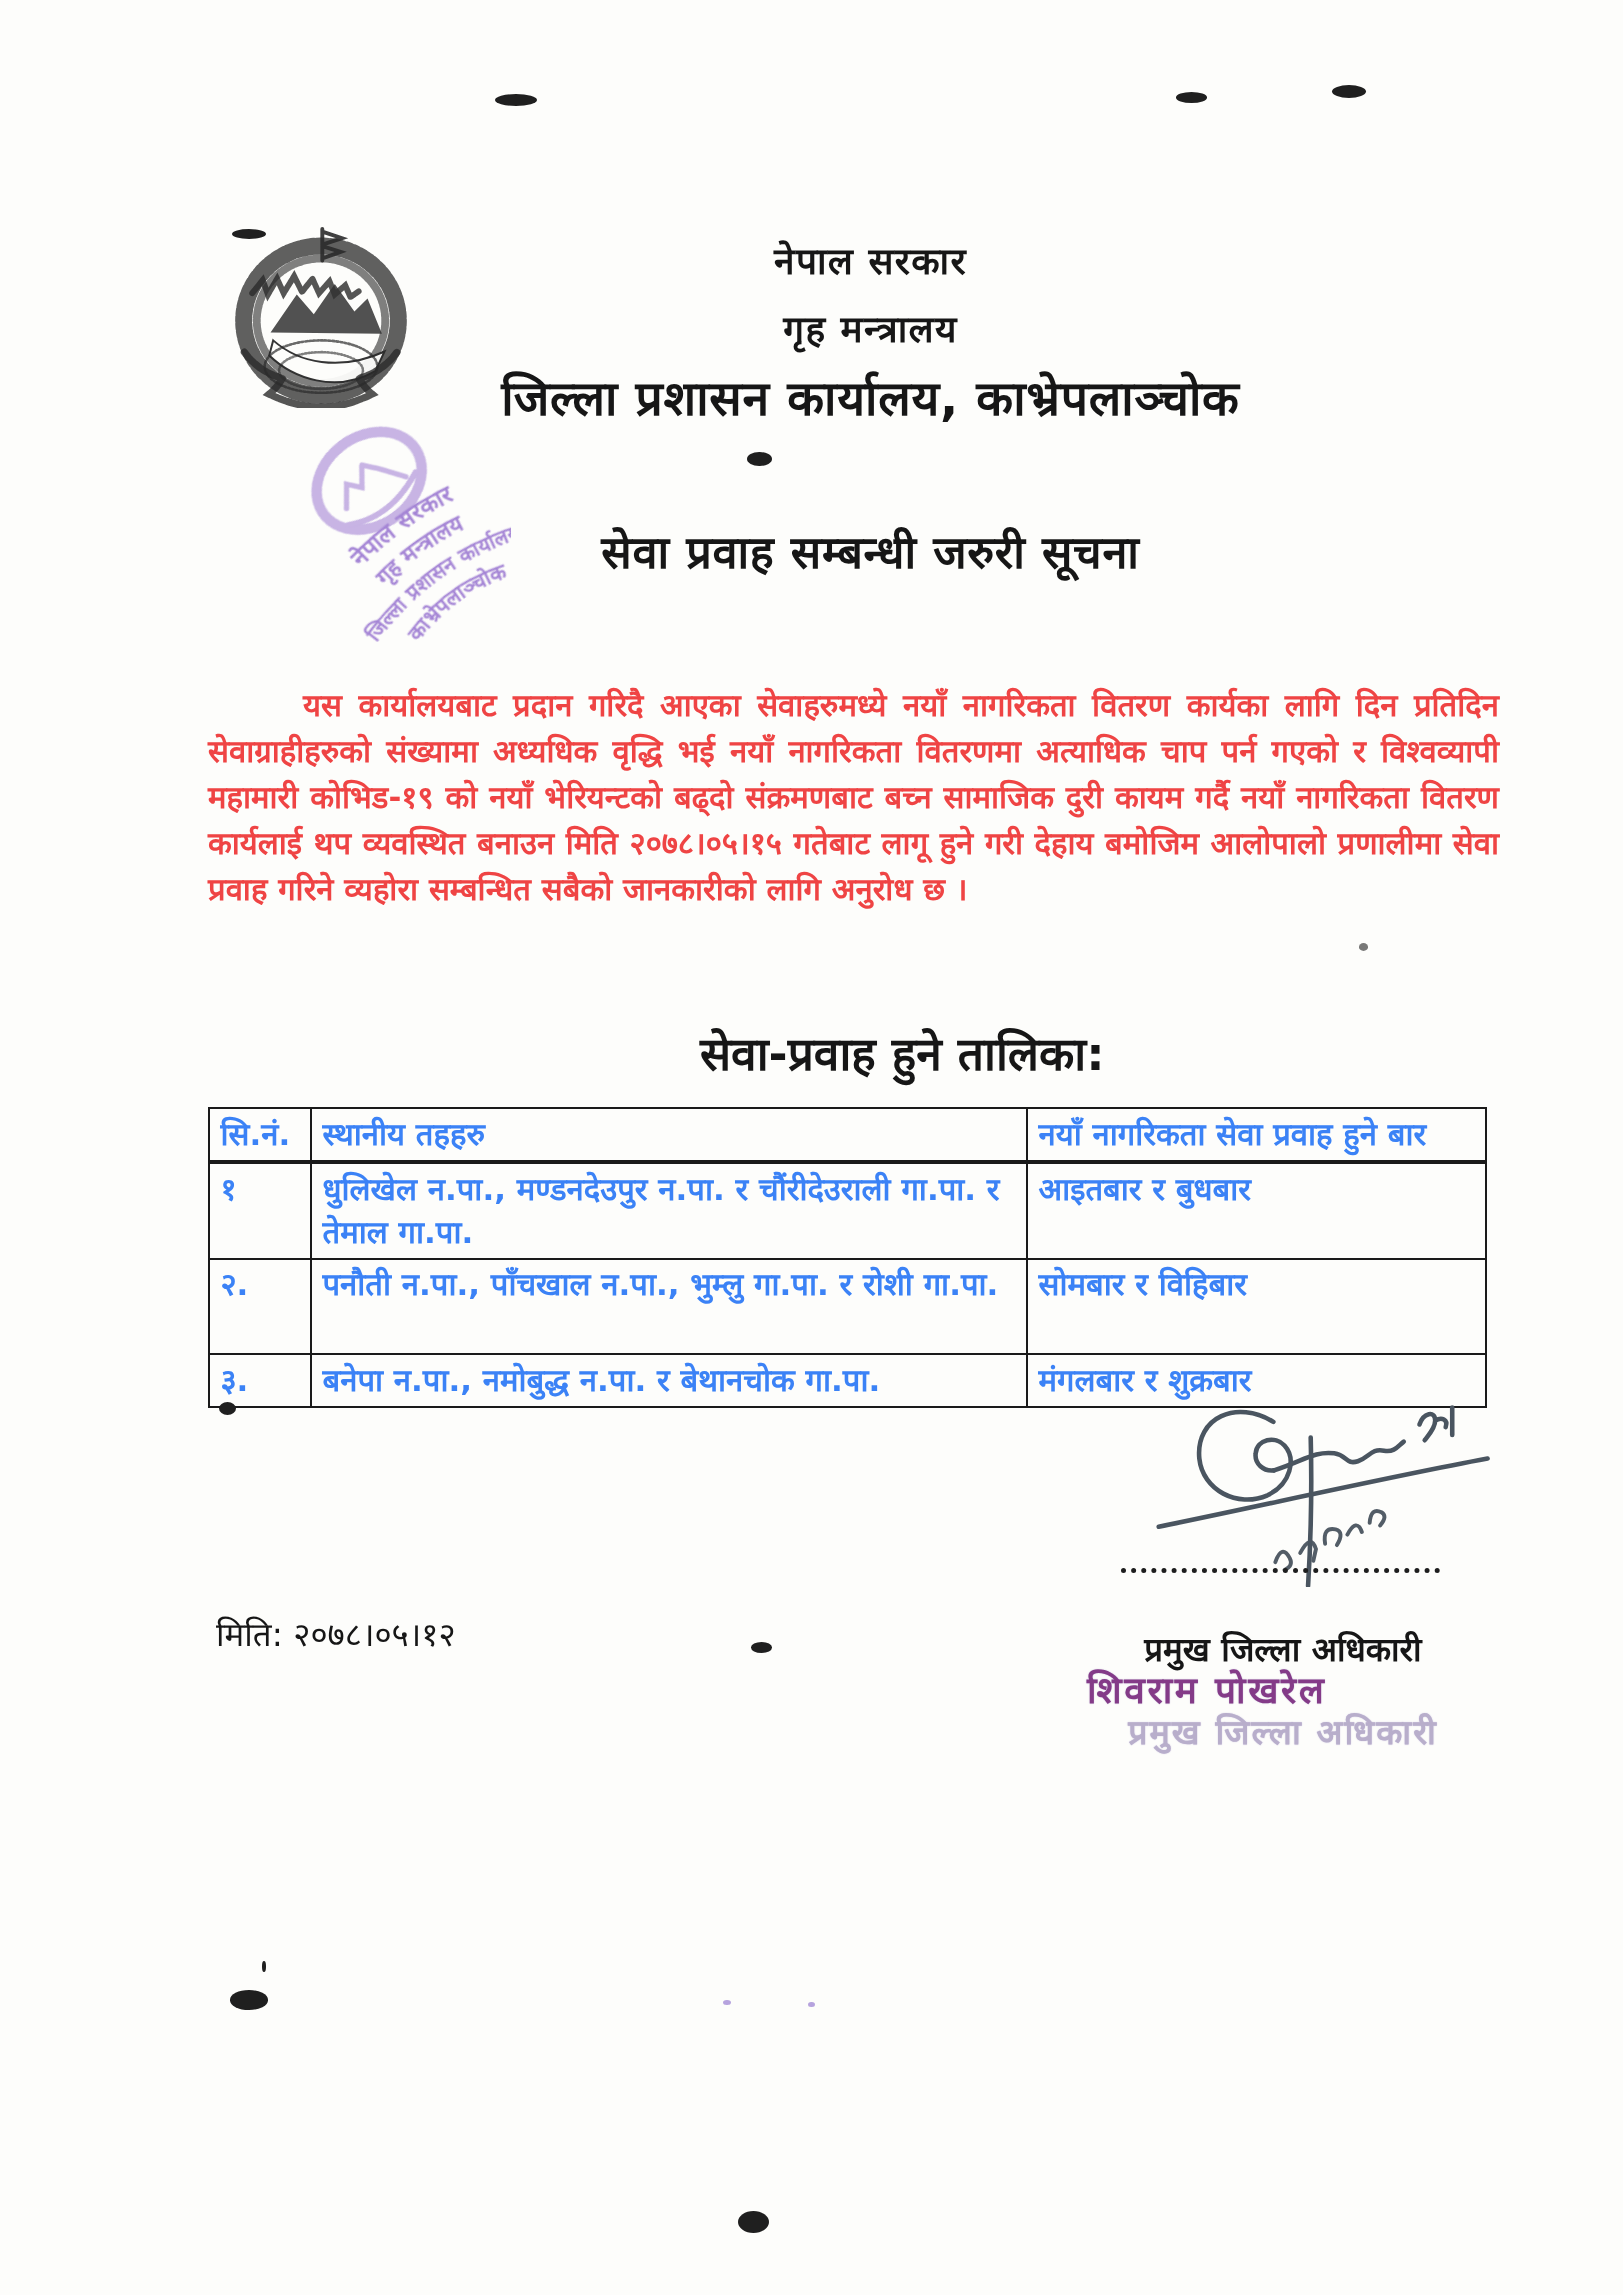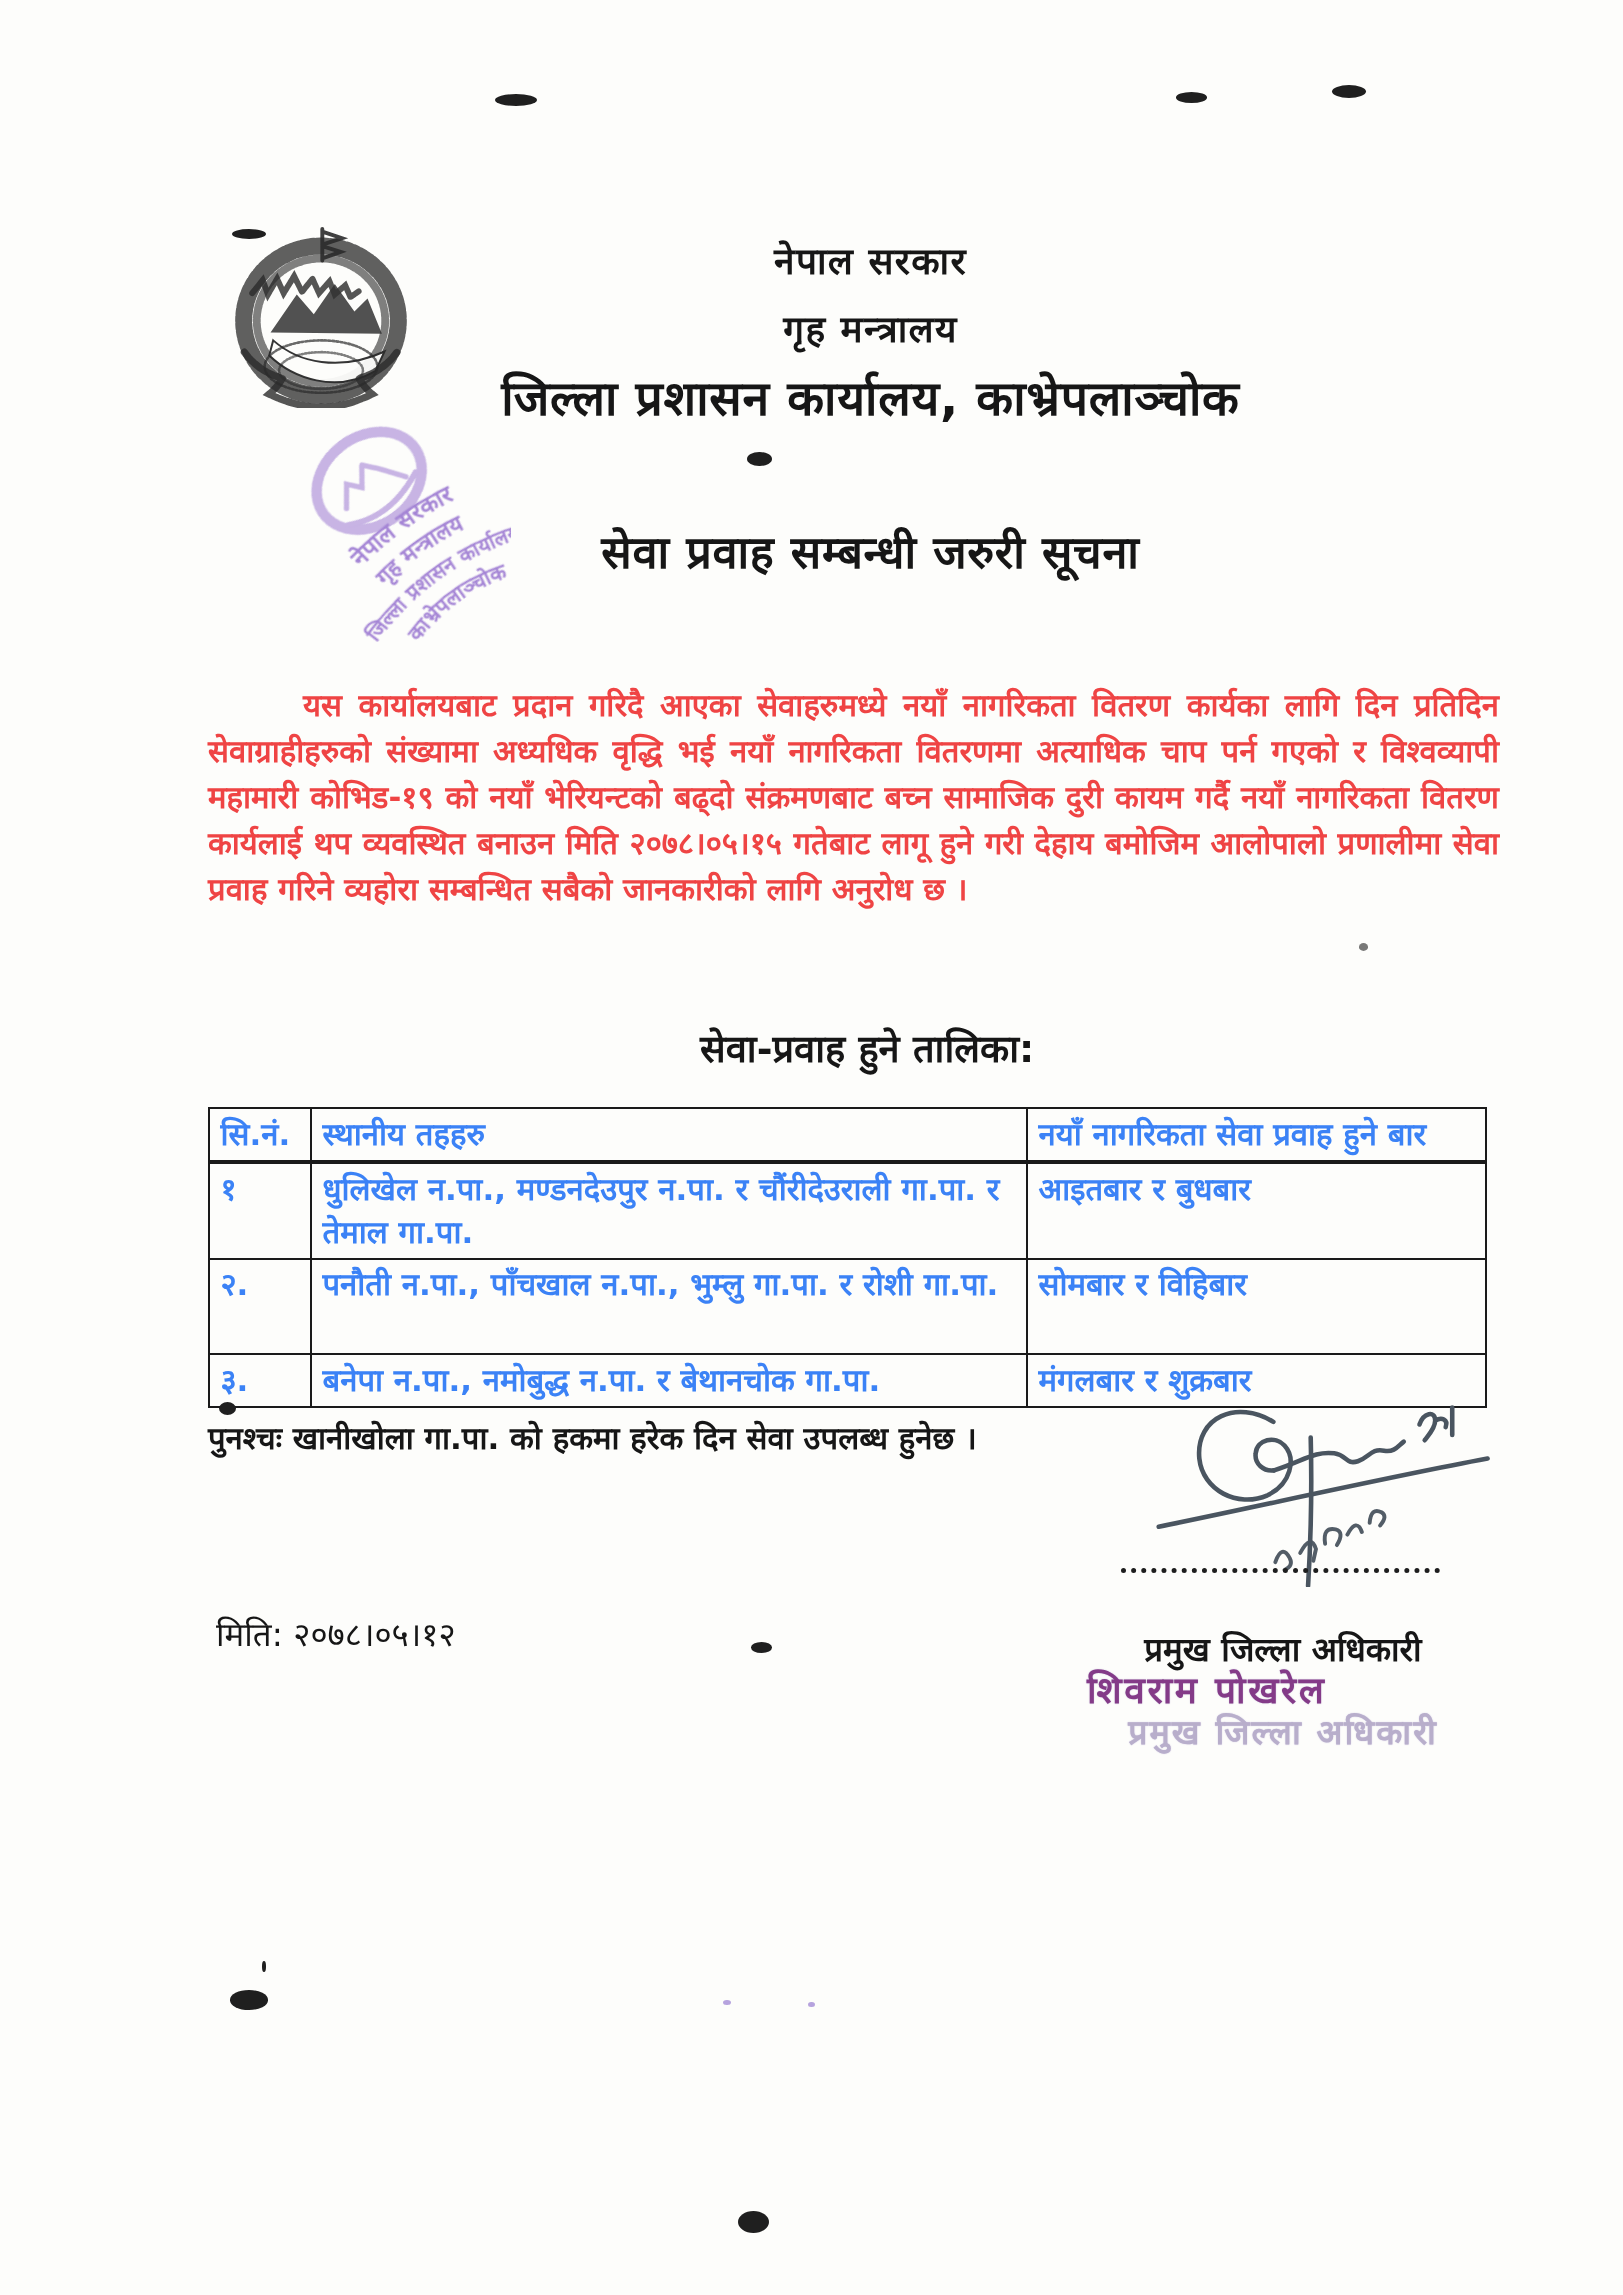--- a/index.html
+++ b/index.html
@@ -18,21 +18,21 @@
   .min{top:302px;font-size:37px;letter-spacing:1.3px;}
   .off{top:364px;font-size:48px;letter-spacing:0.7px;}
   .notice-title{top:520px;font-size:45px;letter-spacing:0.7px;}
   
   .para{
     position:absolute;left:208px;top:682px;width:1291px;
     font-size:31px;line-height:46px;font-weight:700;
     text-align:justify;text-indent:95px;color:#ef4444;
   }
   
-  .tbl-title{position:absolute;left:700px;top:1021px;font-size:38px;font-weight:700;}
+  .tbl-title{position:absolute;left:700px;top:1021px;font-size:46px;font-weight:700;}
   table.svc{
     position:absolute;left:208px;top:1107px;width:1278px;
     border-collapse:collapse;font-size:31px;font-weight:700;color:#3b82f6;
     table-layout:fixed;
   }
   table.svc th,table.svc td{
     border:2.6px solid #1a1a1a;padding:3.9px 10.5px;text-align:left;vertical-align:top;
     line-height:43px;overflow:hidden;
   }
   table.svc thead th{height:38px;vertical-align:middle;border-bottom-width:4.6px;}
@@ -146,21 +146,20 @@
         <td>सोमबार र विहिबार</td>
       </tr>
       <tr class="r3">
         <td>३.</td>
         <td>बनेपा न.पा., नमोबुद्ध न.पा. र बेथानचोक गा.पा.</td>
         <td>मंगलबार र शुक्रबार</td>
       </tr>
     </tbody>
   </table>
 
-  <div class="ps">पुनश्चः खानीखोला गा.पा. को हकमा हरेक दिन सेवा उपलब्ध हुनेछ ।</div>
 
   <div class="dateline">मिति: २०७८।०५।१२</div>
 
   <svg class="sig-svg" width="367" height="190" viewBox="0 0 560 290">
     <g fill="none" stroke="#4a5560" stroke-width="7" stroke-linecap="round">
       <path d="M205 38 C 150 4 86 30 92 94 C 97 142 150 170 196 150 C 232 133 240 94 222 74 C 208 59 180 64 178 86 C 176 102 190 114 206 112"></path>
       <path d="M206 112 C 250 98 268 82 298 86 C 318 89 316 104 334 98 C 352 92 354 78 374 82 C 390 85 396 74 404 68"></path>
       <path d="M428 42 C 434 24 452 20 452 36 C 452 48 442 58 436 66 M452 36 C 462 30 472 34 468 46 M478 16 L 478 58"></path>
       <path d="M30 198 C 160 172 380 122 532 94"></path>
       <path d="M262 62 C 264 142 262 222 258 288"></path>

